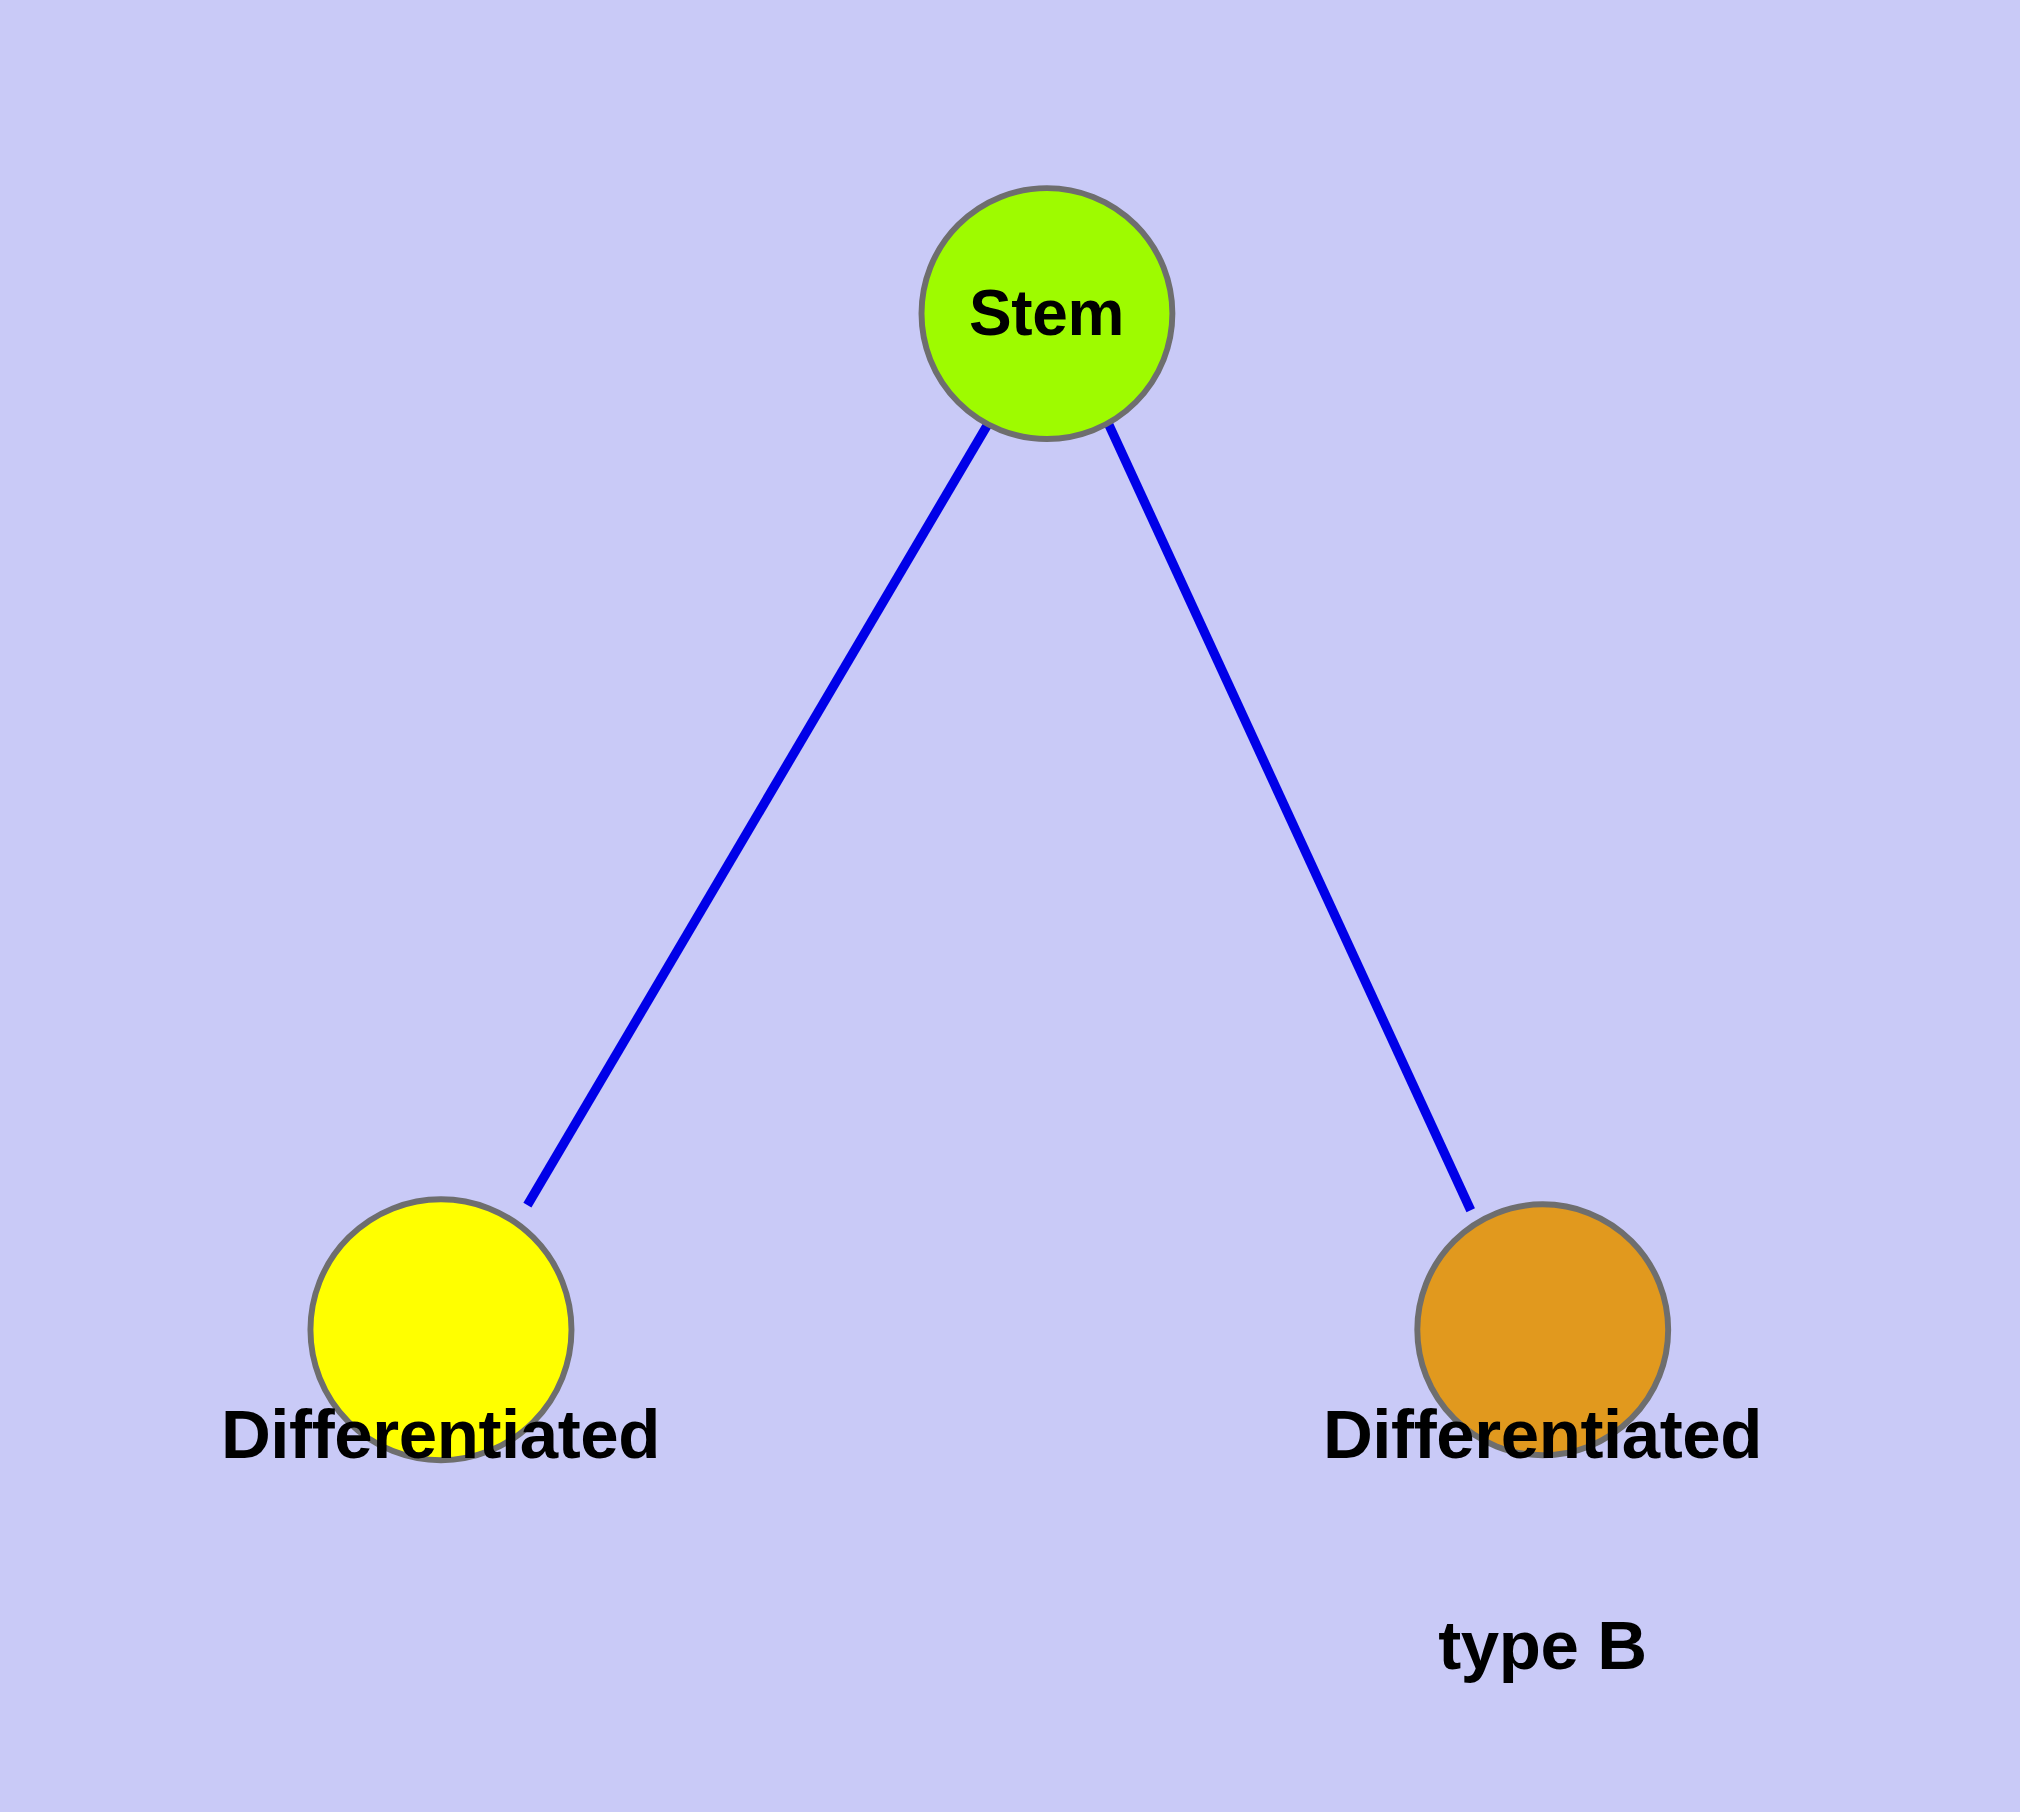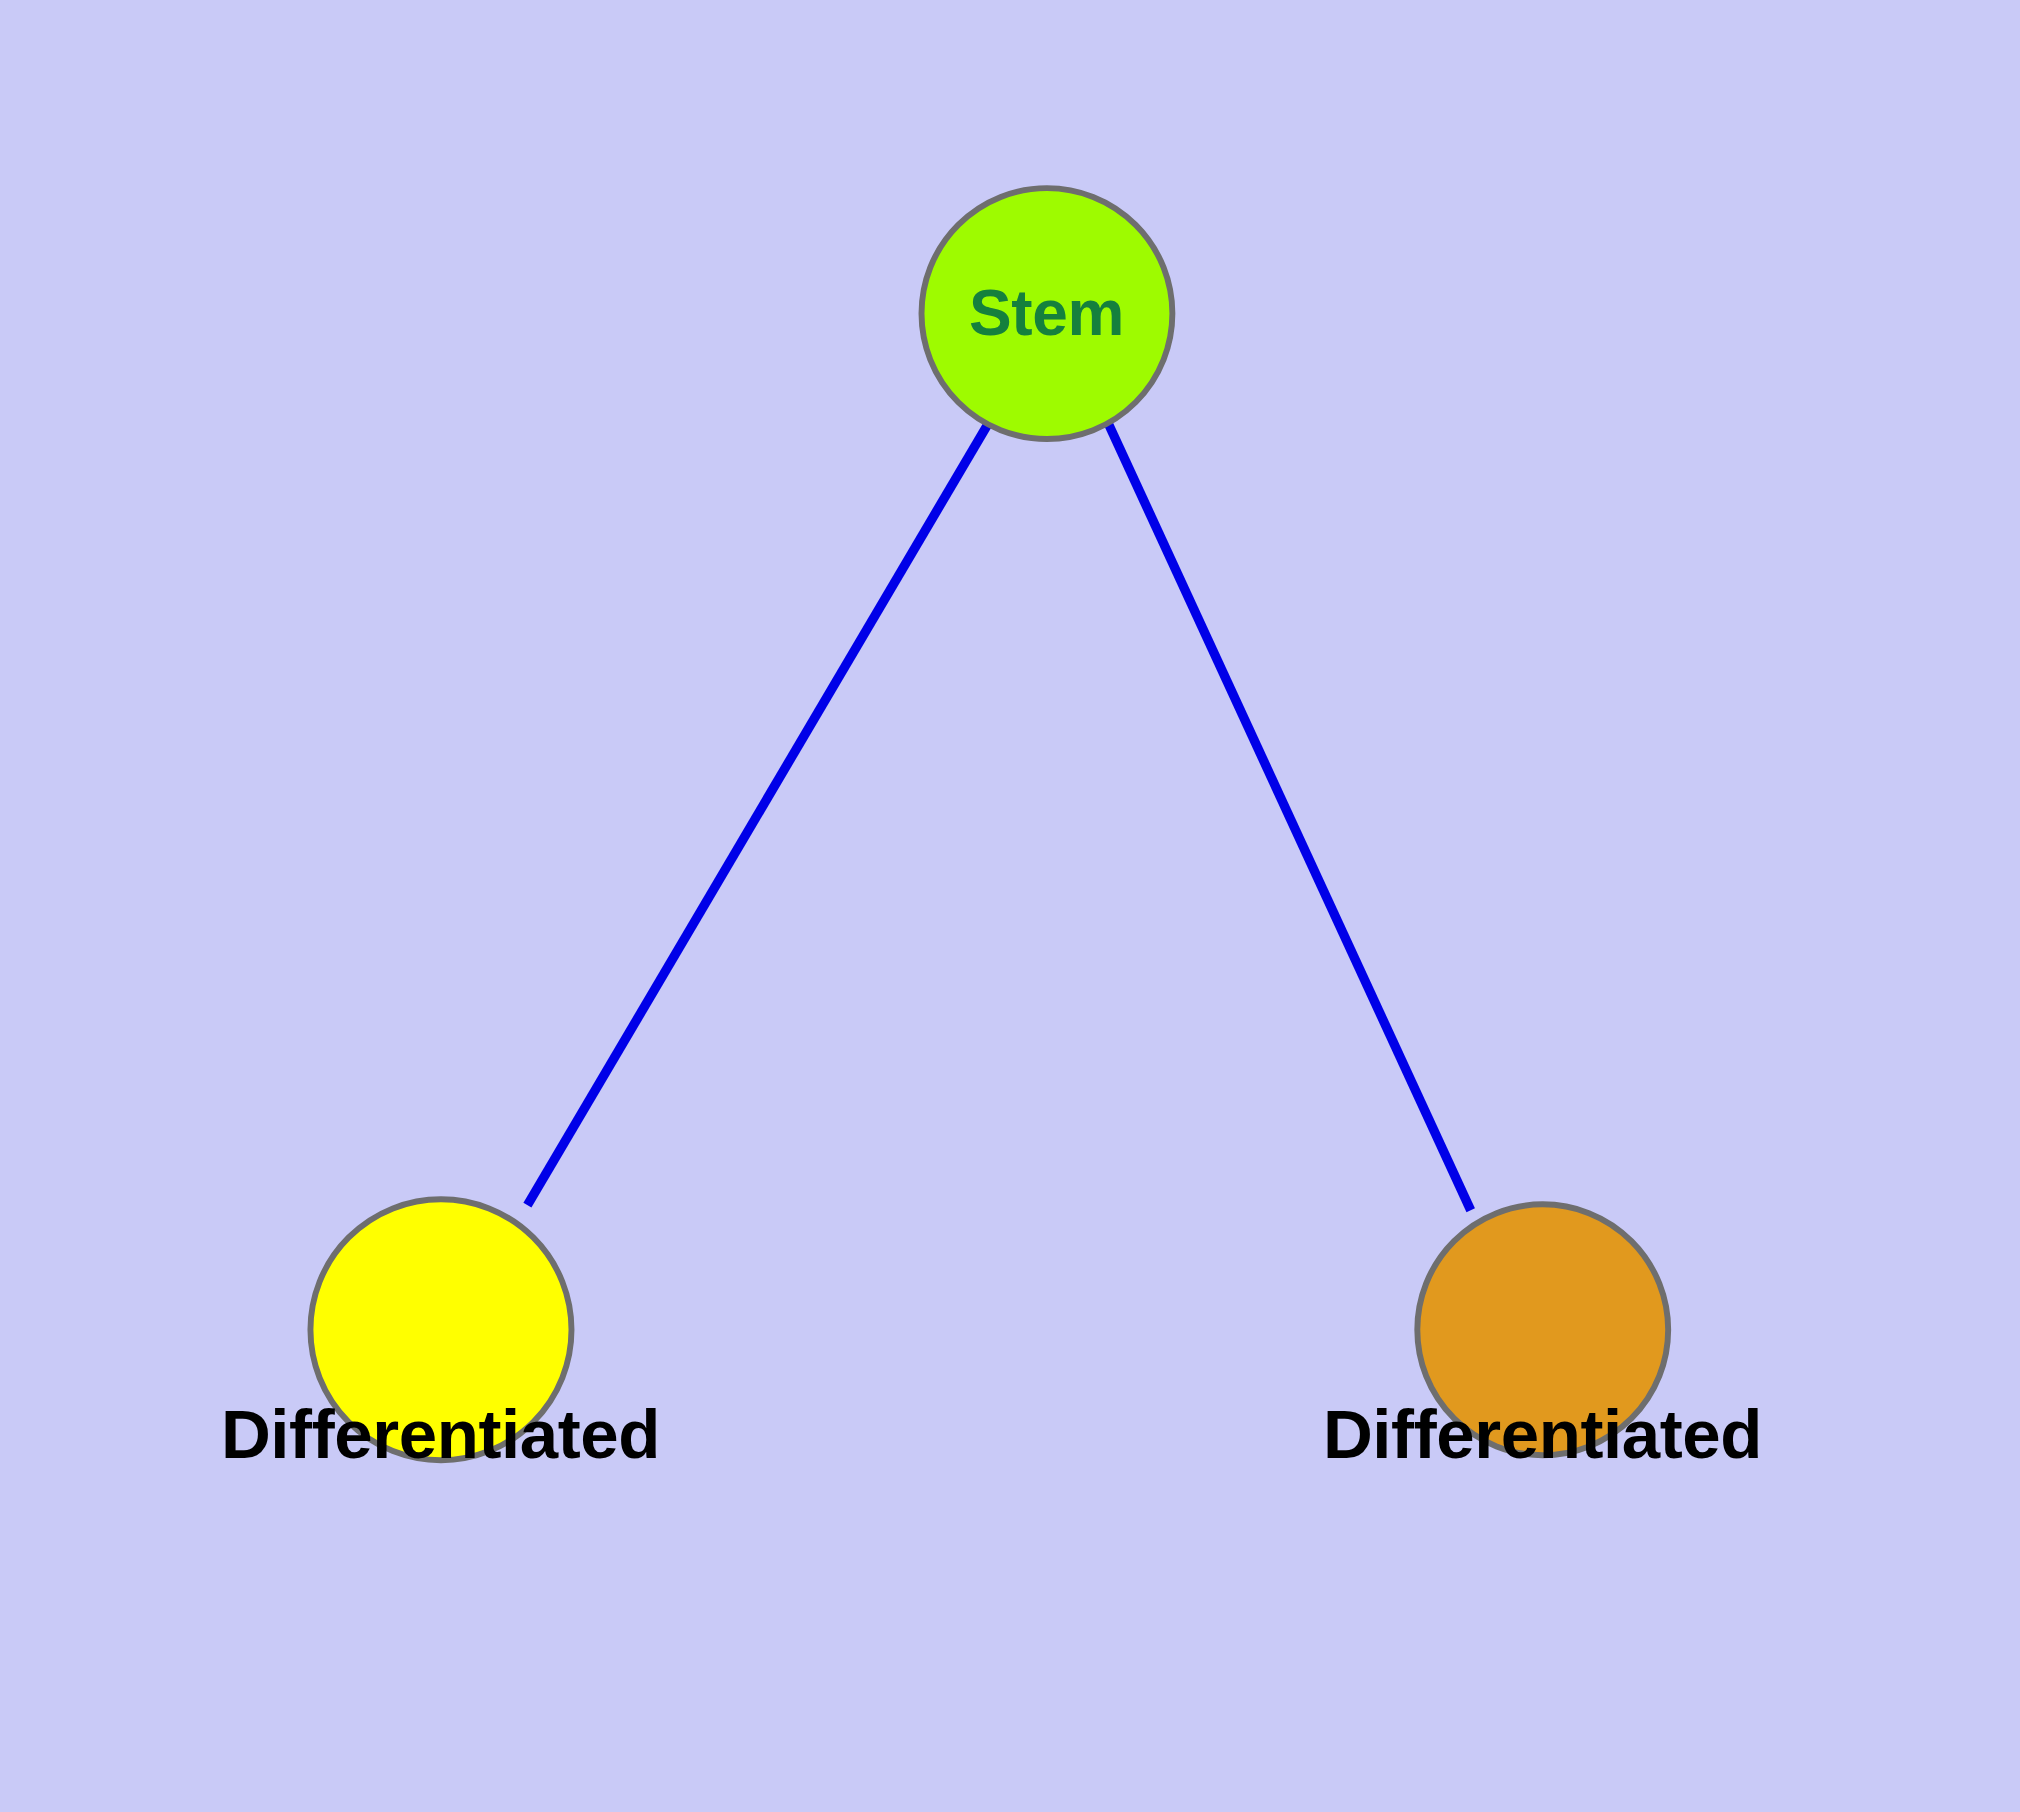--- a/index.html
+++ b/index.html
@@ -73,24 +73,25 @@
       <line id="edge-stem-diff-b" x1="1308" y1="501" x2="1735" y2="1428" stroke="#0000e8" stroke-width="11" stroke-linecap="butt"></line>
     </g>
 
     <g id="nodes-group">
       <circle id="node-diff-a" cx="520" cy="1569" r="154" fill="#ffff00" stroke="#6e6e6e" stroke-width="7"></circle>
       <circle id="node-diff-b" cx="1820" cy="1569" r="148" fill="#e1991e" stroke="#6e6e6e" stroke-width="7"></circle>
       <circle id="node-stem" cx="1235" cy="370" r="148" fill="#9efb00" stroke="#6e6e6e" stroke-width="7"></circle>
     </g>
   </svg>
 
-  <div class="node-label" id="label-stem" style="font-size: 64px; color: #15803d; width: 763px; left: 665px; top: 281px;">Stem</div>
+  <div class="node-label" id="label-stem" style="font-size: 64px; color: #000000; width: 763px; left: 665px; top: 281px;">Stem</div>
 
   <div class="node-label" id="label-diff-a" style="font-size: 69px; color: rgb(0, 0, 0); width: 763px; left: 59px; top: 1259px;">
     <div>Differentiated</div>
   </div>
 
   <div class="node-label" id="label-diff-b" style="font-size: 69px; color: rgb(0, 0, 0); width: 763px; left: 1161px; top: 1259px;">
     <div>Differentiated</div>
+    <div>type B</div>
   </div>
 
 </div>
 
 
 </body></html>

